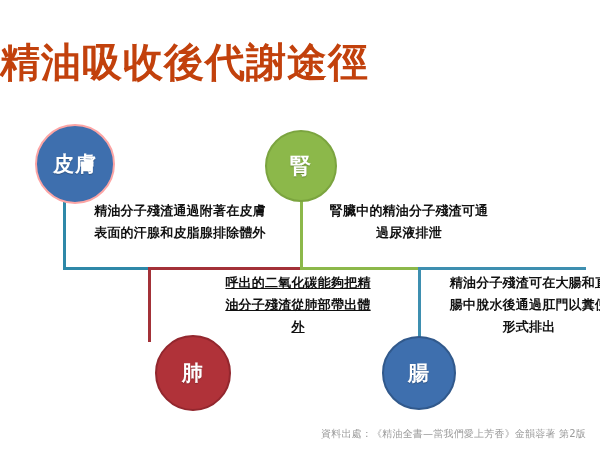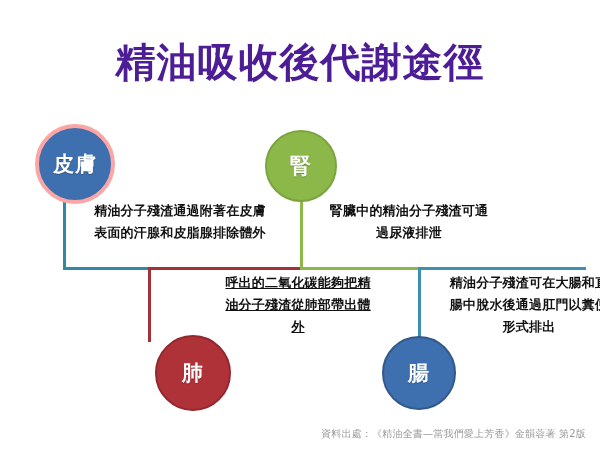--- a/index.html
+++ b/index.html
@@ -19,25 +19,24 @@
     height: 466px;
     background: #ffffff;
   }
 
   
   .title {
     position: absolute;
     left: 0;
     top: 38px;
     width: 600px;
-    text-align: center;
     font-size: 40px;
     line-height: 48px;
     font-weight: bold;
-    color: #4c1d95;
+    color: #c2410c;
     letter-spacing: 1px;
     white-space: nowrap;
   }
 
   
   .line {
     position: absolute;
   }
   .seg-h { height: 3px; }
   .seg-v { width: 3px; }
@@ -56,21 +55,21 @@
   .node-label {
     font-size: 21px;
     line-height: 21px;
     letter-spacing: 1px;
     text-shadow: 0 1px 1px rgba(0,0,0,0.25);
   }
   .node-skin {
     left: 35px; top: 124px;
     width: 80px; height: 80px;
     background: #3E6FAE;
-    border: 4px solid #fca5a5;
+    border: 2px solid #fca5a5;
   }
   .node-kidney {
     left: 265px; top: 130px;
     width: 72px; height: 72px;
     background: #8CB84A;
     border: 2px solid #7BA43F;
   }
   .node-lung {
     left: 155px; top: 335px;
     width: 76px; height: 76px;

